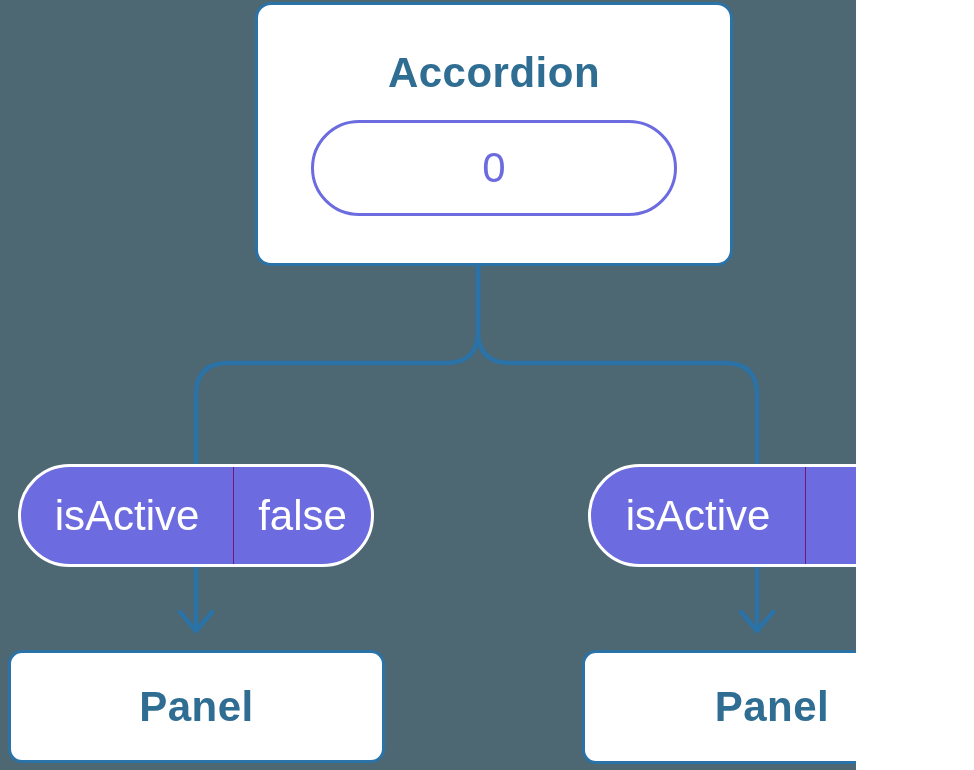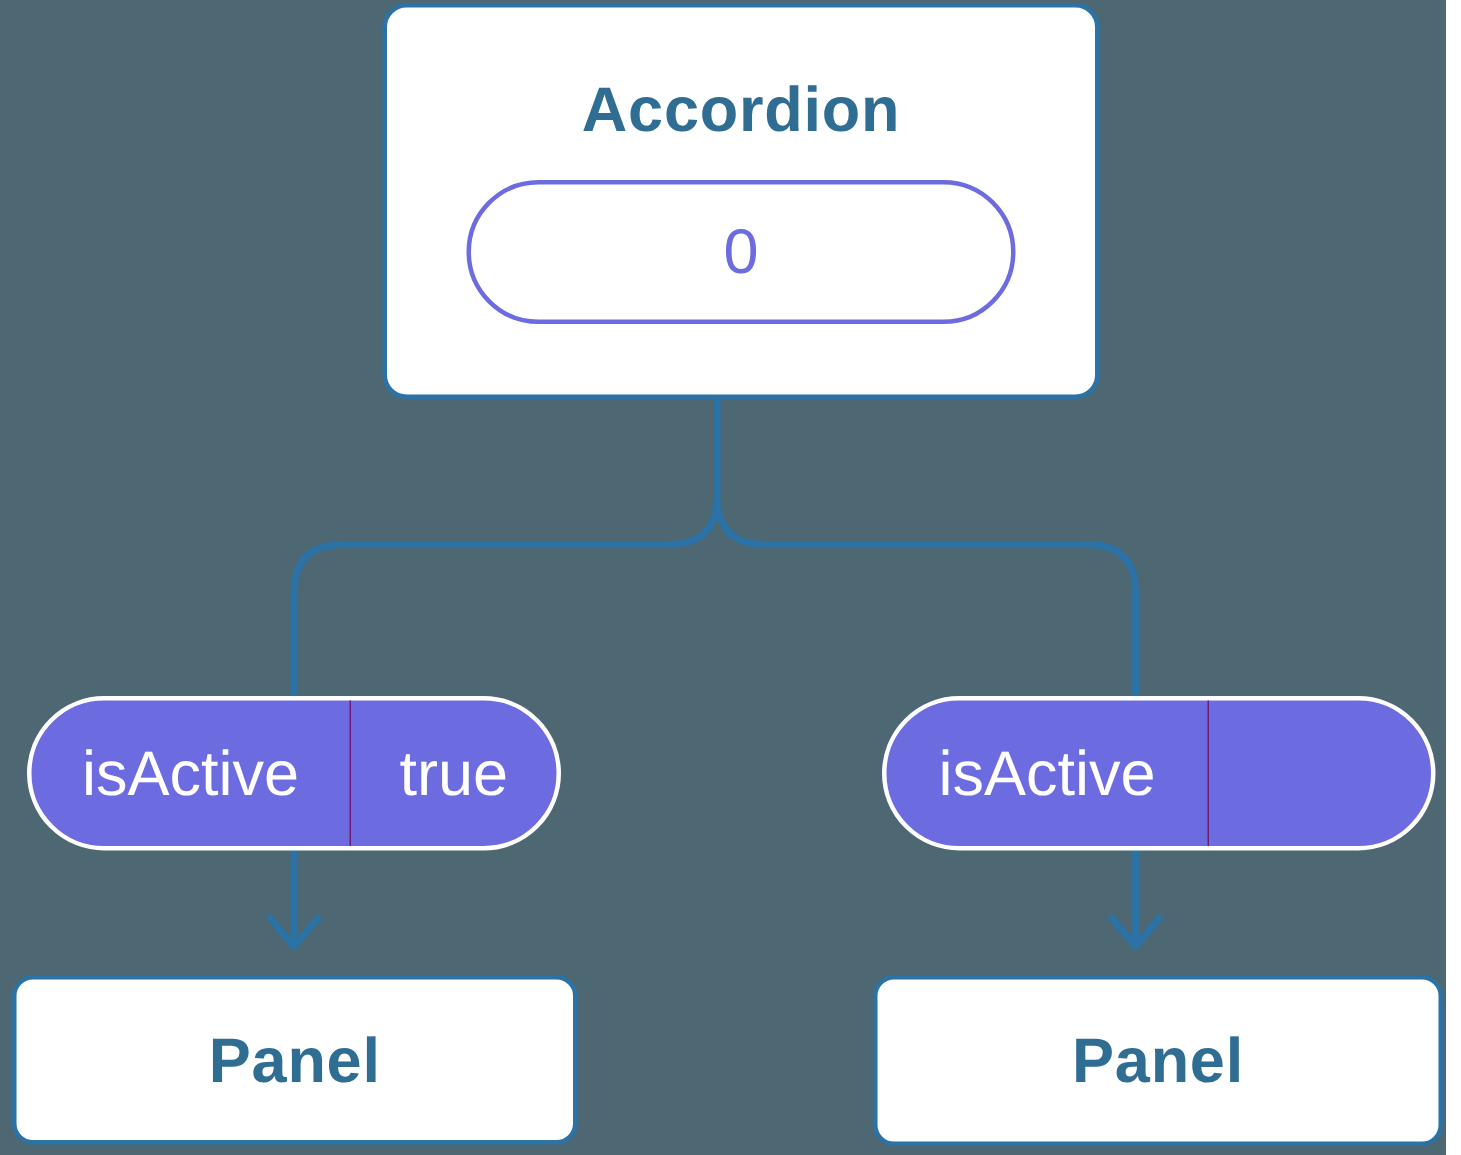--- a/index.html
+++ b/index.html
@@ -1,18 +1,18 @@
 <!DOCTYPE html>
 <html style="--background: #4d6773; --line_blue: #2b72a6; --text_blue: #2f6e92; --purple: #6c6ce0; --node_fill: #ffffff;"><head>
 <meta charset="utf-8">
 <style>
   html, body { margin: 0; padding: 0; }
   .stage {
     position: relative;
-    width: 964px;
+    width: 856px;
     height: 770px;
     background: var(--background, #4d6773);
     font-family: "Liberation Sans", sans-serif;
     overflow: hidden;
   }
   svg.connectors {
     position: absolute;
     left: 0; top: 0;
     width: 974px; height: 770px;
     z-index: 1;
@@ -140,21 +140,21 @@
 
   <div class="root-box">
     <div class="root-title">Accordion</div>
     <div class="state-pill">
       <span class="value-cell">0</span>
     </div>
   </div>
 
   <div class="prop-pill left">
     <span class="label-cell">isActive</span>
-    <span class="value-cell">true</span>
+    <span class="value-cell">false</span>
   </div>
 
   <div class="prop-pill right">
     <span class="label-cell">isActive</span>
   </div>
 
   <div class="panel-box left">
     <span>Panel</span>
   </div>
 

